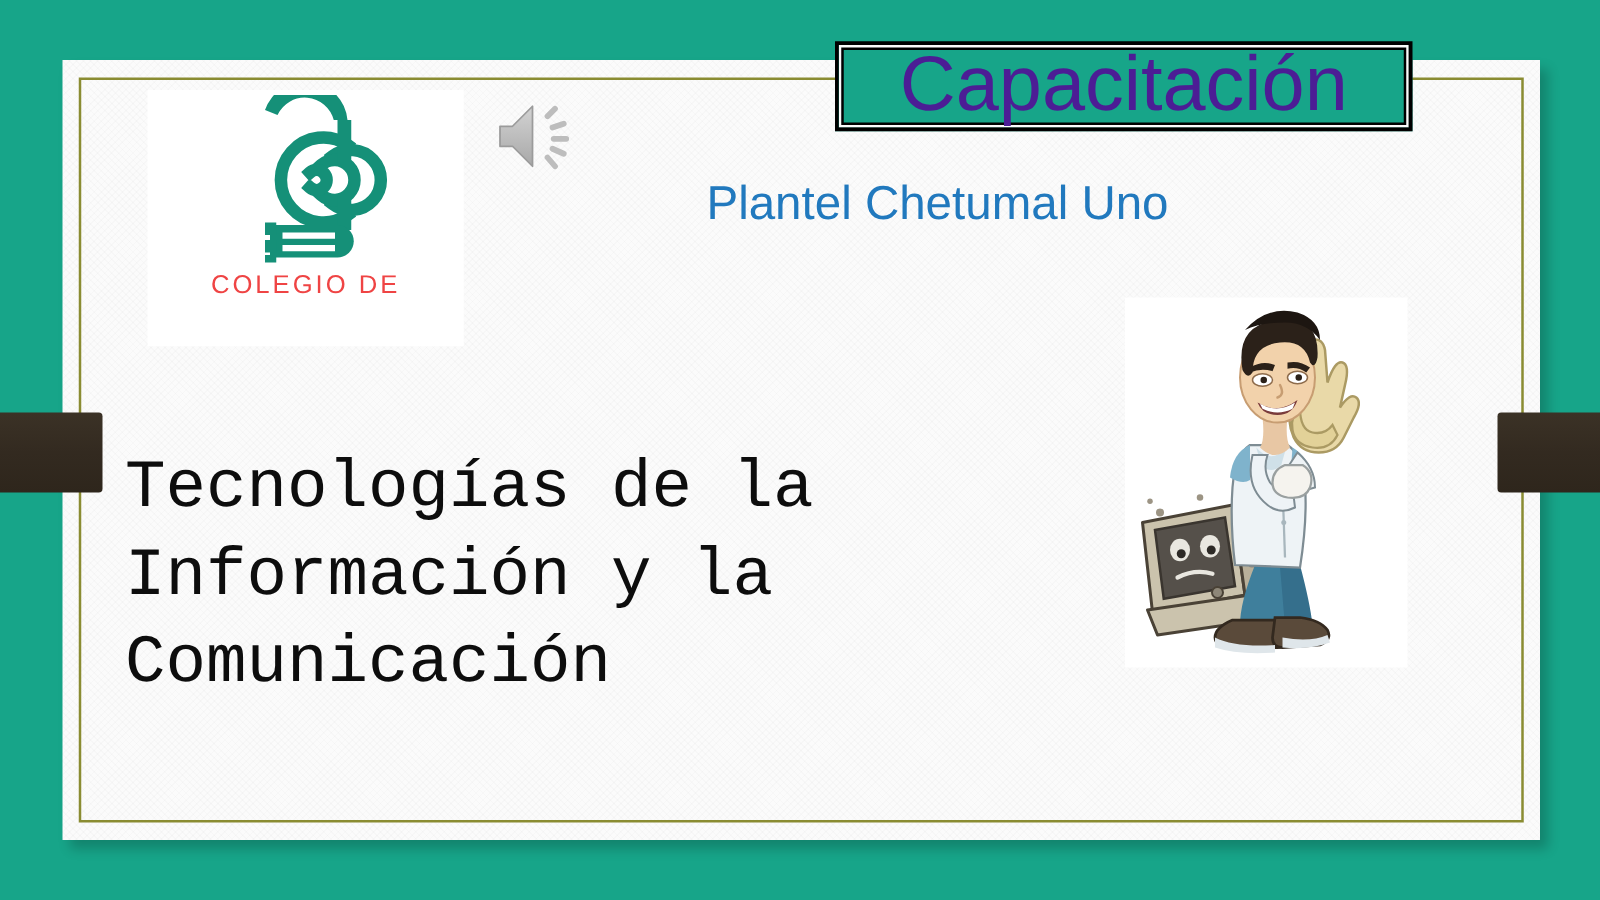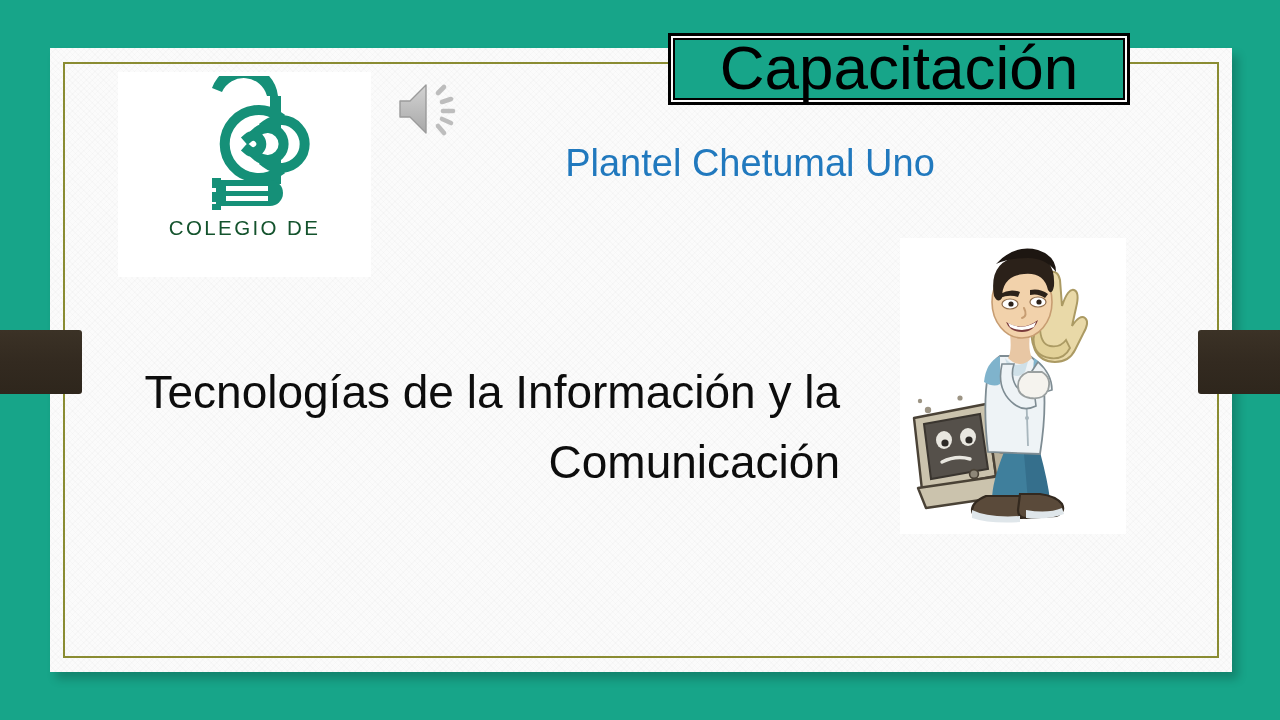--- a/index.html
+++ b/index.html
@@ -73,21 +73,21 @@
     box-shadow: 0 0 0 2px #fbfbfb inset, 0 0 0 4px #000000 inset;
     box-sizing: border-box;
   }
   .cap-text {
     position: absolute;
     left: 0; right: 0; top: 50%;
     transform: translateY(-52%);
     text-align: center;
     font-size: 62px;
     line-height: 62px;
-    color: #000000;
+    color: #4c1d95;
     white-space: nowrap;
     font-family: "Liberation Sans", sans-serif;
   }
 
   
   .logo-box {
     position: absolute;
     left: 118px;
     top: 72px;
     width: 253px;
@@ -95,21 +95,21 @@
     background: #ffffff;
     display: flex;
     flex-direction: column;
     align-items: center;
     justify-content: flex-start;
     padding-top: 4px;
     box-sizing: border-box;
   }
   .logo-mark { width: 142px; height: 140px; display: block; }
   .logo-line {
-    color: #14532d;
+    color: #ef4444;
     font-size: 20.5px;
     line-height: 23px;
     letter-spacing: 2.4px;
     text-align: center;
     font-family: "Liberation Sans", sans-serif;
     white-space: nowrap;
   }
 
   
   .speaker-icon {
@@ -132,25 +132,25 @@
     line-height: 61px;
     font-family: "Liberation Sans", sans-serif;
   }
 
   
   .body-text {
     position: absolute;
     left: 100px;
     top: 357px;
     width: 740px;
-    text-align: right;
+    text-align: left;
     color: #0d0d0d;
-    font-size: 46px;
+    font-size: 54px;
     line-height: 70px;
-    font-family: Liberation Sans, sans-serif;
+    font-family: Liberation Mono, monospace;
   }
 
   
   .pic-box {
     position: absolute;
     left: 900px;
     top: 238px;
     width: 226px;
     height: 296px;
     background: #ffffff;

